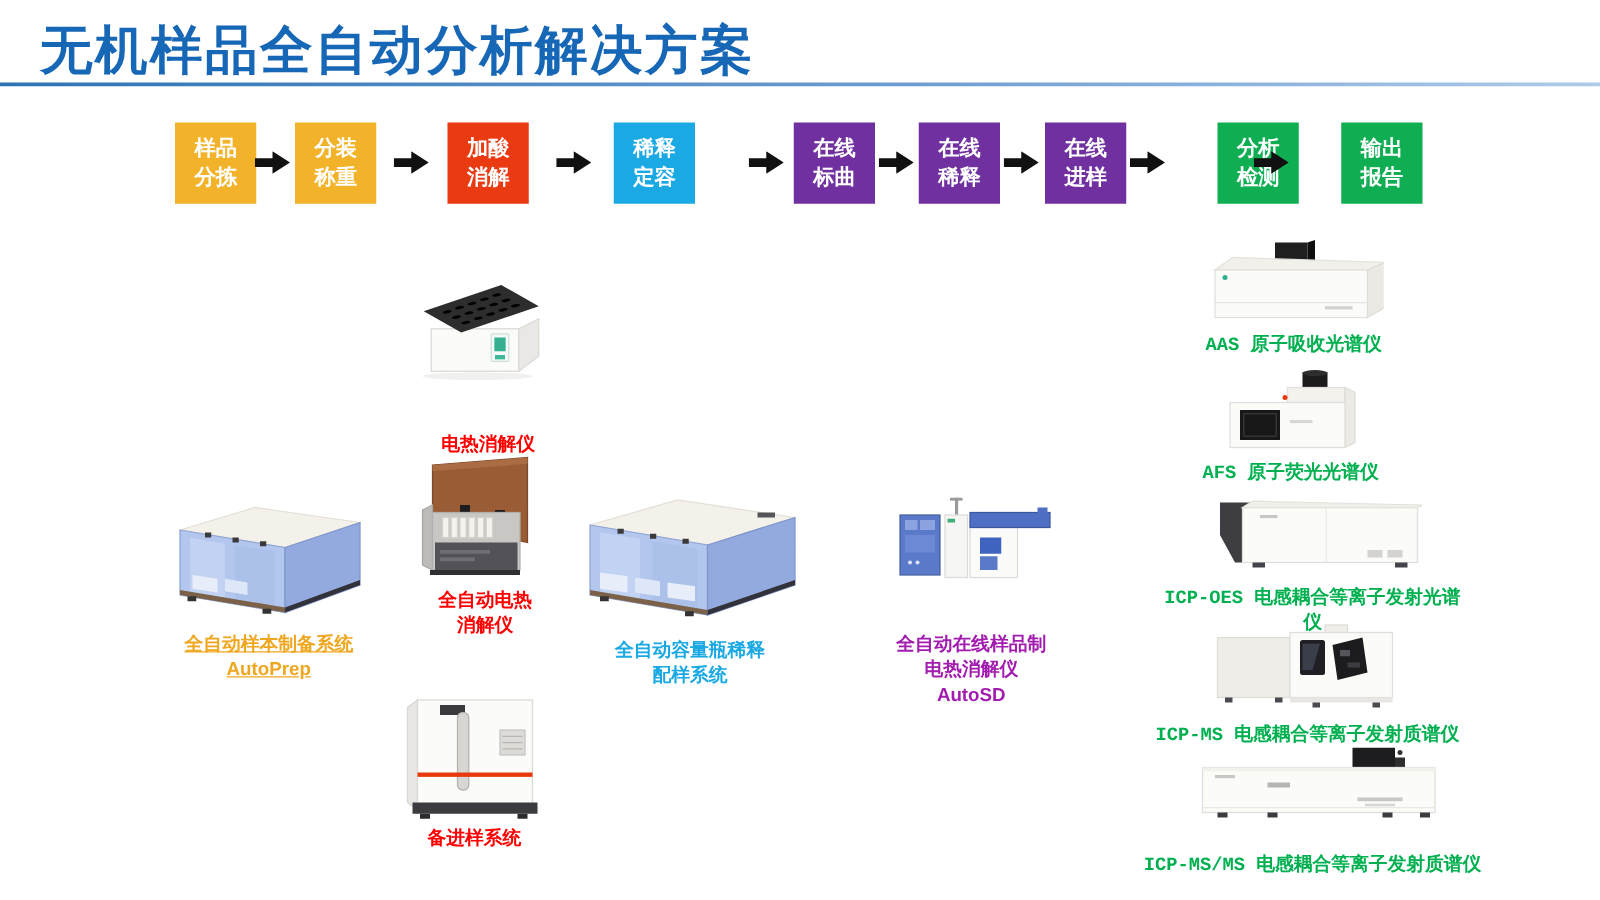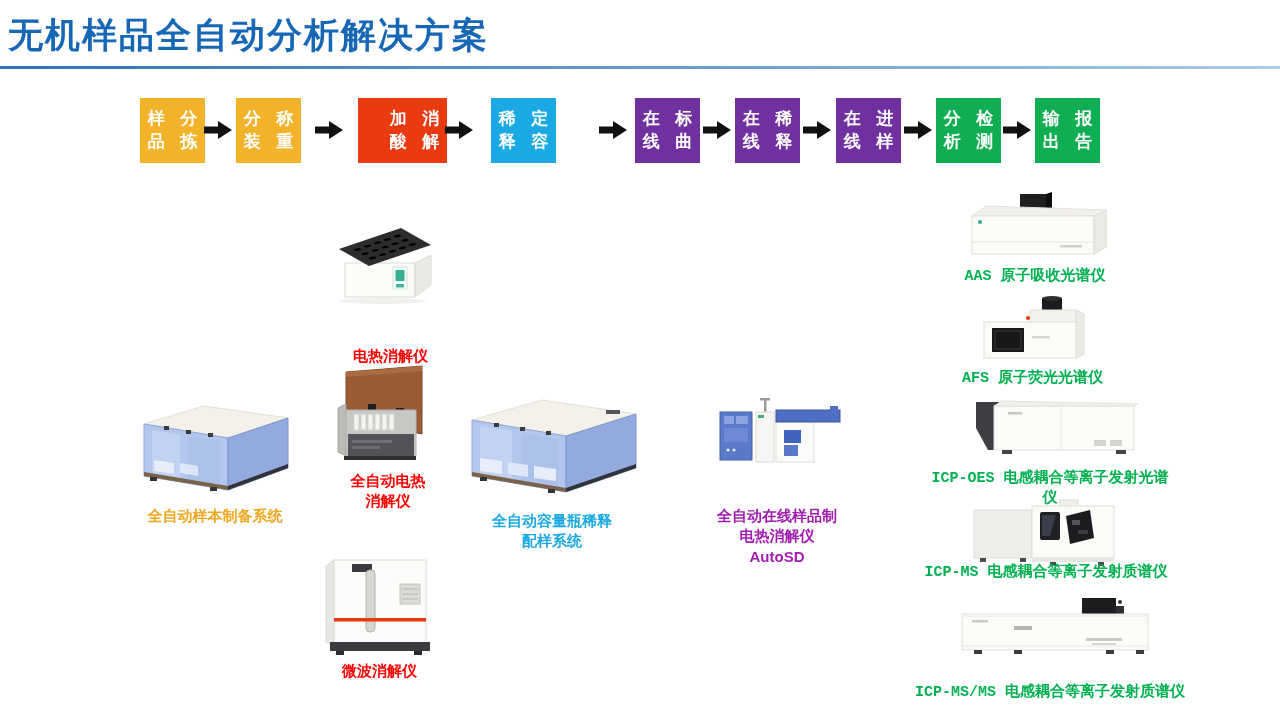--- a/index.html
+++ b/index.html
@@ -1,33 +1,33 @@
 <!DOCTYPE html>
 <html><head>
 <meta charset="utf-8">
 <style>
   html,body{margin:0;padding:0;background:#fff;}
   .canvas{position:relative;width:1280px;height:720px;background:#ffffff;overflow:hidden;
           font-family:"Liberation Sans","DejaVu Sans",sans-serif;}
-  .title{position:absolute;left:8px;top:12px;font-size:35px;font-weight:bold;
+  .title{position:absolute;left:32px;top:12px;font-size:42px;font-weight:bold;
          color:#1767B7;letter-spacing:2px;white-space:nowrap;}
   .underline{position:absolute;left:0;top:66px;width:1280px;height:3px;
          background:linear-gradient(90deg,#2E74B5,#6C9BD0 55%,#AECBE8);}
-  .step{position:absolute;top:98px;width:65px;height:65px;display:flex;flex-direction:row;
+  .step{position:absolute;top:98px;width:65px;height:65px;display:flex;flex-direction:column;
         align-items:center;justify-content:center;color:#fff;font-size:17px;font-weight:bold;
         line-height:1.3;text-align:center;}
   .st-gold{background:#F2B32A;}
-  .st-red{background:#E93A12;padding-left:24px;}
+  .st-red{background:#E93A12;}
   .st-cyan{background:#1BA9E4;}
   .st-purple{background:#7030A0;}
-  .st-green{background:#0FAE53;}
+  .st-green{background:#0FAE53;margin-left:38px;}
   .arrow{position:absolute;top:121px;width:28px;height:18px;}
   .label{position:absolute;font-size:15px;font-weight:bold;text-align:center;line-height:1.35;}
   .lab-red{color:#FF0000;}
-  .lab-gold{color:#EFA720;}
+  .lab-gold{color:#EFA720;text-decoration:underline;}
   .lab-cyan{color:#1BA9E4;}
   .lab-purple{color:#a21caf;}
   .lab-green{color:#00B050;font-family:Liberation Mono, monospace;}
   .art{position:absolute;}
   .art svg{display:block;width:100%;height:100%;}
 </style>
 </head>
 <body>
 
 <div class="canvas">
@@ -142,20 +142,21 @@
       <rect x="46" y="34" width="5" height="4" fill="#3a3a3a"></rect>
       <rect x="68" y="37" width="5" height="4" fill="#3a3a3a"></rect>
       <polygon points="4,76 88,90 88,94 4,80" fill="#7a6148"></polygon>
       <polygon points="88,90 148,68 148,72 88,94" fill="#32323a"></polygon>
       <rect x="10" y="81" width="7" height="4" fill="#333"></rect>
       <rect x="70" y="91" width="7" height="4" fill="#333"></rect>
     </svg>
   </div>
   <div class="label lab-gold" style="left:120px;top:506px;width:190px">
     <div>全自动样本制备系统</div>
+    <div>AutoPrep</div>
   </div>
 
   <div class="art" style="left:330px;top:352px;width:100px;height:112px">
     <svg viewBox="0 0 100 112">
       <polygon points="16,20 92,14 92,82 16,66" fill="#9a5c35" stroke="#7c4726"></polygon>
       <polygon points="16,20 92,14 92,19 16,25" fill="#aa6c42"></polygon>
       <rect x="38" y="52" width="8" height="6" fill="#1d1d1d"></rect>
       <rect x="66" y="56" width="8" height="6" fill="#1d1d1d"></rect>
       <polygon points="8,56 16,52 16,104 8,100" fill="#bdbbb7" stroke="#a8a6a2"></polygon>
       <rect x="16" y="58" width="70" height="46" fill="#c9c7c3" stroke="#b2b0ac"></rect>
@@ -187,21 +188,21 @@
       <line x1="80" y1="35" x2="96" y2="35" stroke="#b8b6b2"></line>
       <line x1="80" y1="40" x2="96" y2="40" stroke="#b8b6b2"></line>
       <line x1="80" y1="45" x2="96" y2="45" stroke="#b8b6b2"></line>
       <rect x="44" y="16" width="9" height="62" rx="4" fill="#d8d6d2" stroke="#b4b2ae"></rect>
       <rect x="12" y="64" width="92" height="3.5" fill="#e8380d"></rect>
       <rect x="8" y="88" width="100" height="9" fill="#3c3c40"></rect>
       <rect x="14" y="97" width="8" height="4" fill="#2c2c30"></rect>
       <rect x="92" y="97" width="8" height="4" fill="#2c2c30"></rect>
     </svg>
   </div>
-  <div class="label lab-red" style="left:312px;top:661px;width:135px">微波消解仪</div>
+  <div class="label lab-red" style="left:312px;top:661px;width:135px">备进样系统</div>
 
   <div class="art" style="left:468px;top:390px;width:170px;height:110px">
     <svg viewBox="0 0 170 110">
       <polygon points="4,30 74,10 168,24 98,46" fill="#f3f1ea" stroke="#e2dfd6"></polygon>
       <rect x="138" y="20" width="14" height="4" fill="#55555b"></rect>
       <polygon points="4,30 98,46 98,102 4,86" fill="#b3c6ee" stroke="#8fa5d6"></polygon>
       <polygon points="98,46 168,24 168,78 98,102" fill="#93aadf" stroke="#7e95cc"></polygon>
       <polygon points="12,36 44,41 44,90 12,84" fill="#c7d6f4" opacity="0.75"></polygon>
       <polygon points="54,43 90,49 90,96 54,90" fill="#a9bfe9" opacity="0.8"></polygon>
       <polygon points="12,68 34,71 34,84 12,81" fill="#e8eef9"></polygon>
@@ -302,21 +303,21 @@
       <polygon points="100,18 124,12 128,40 104,46" fill="#1c1c1e"></polygon>
       <rect x="106" y="22" width="8" height="5" fill="#55555b"></rect>
       <rect x="112" y="32" width="10" height="4" fill="#3c3c42"></rect>
       <rect x="66" y="60" width="82" height="4" fill="#e8e6e2"></rect>
       <rect x="14" y="60" width="6" height="4" fill="#4a4a50"></rect>
       <rect x="54" y="60" width="6" height="4" fill="#4a4a50"></rect>
       <rect x="84" y="64" width="6" height="4" fill="#4a4a50"></rect>
       <rect x="132" y="64" width="6" height="4" fill="#4a4a50"></rect>
     </svg>
   </div>
-  <div class="label lab-green" style="left:922px;top:563px;width:248px">ICP-MS 电感耦合等离子发射质谱仪</div>
+  <div class="label lab-green" style="left:922px;top:579px;width:248px">ICP-MS 电感耦合等离子发射质谱仪</div>
 
   <div class="art" style="left:956px;top:598px;width:200px;height:62px">
     <svg viewBox="0 0 200 62">
       <rect x="126" y="0" width="34" height="24" fill="#1d1d1f"></rect>
       <rect x="160" y="8" width="8" height="10" fill="#2e2e30"></rect>
       <circle cx="164" cy="4" r="2" fill="#333"></circle>
       <rect x="6" y="16" width="186" height="36" fill="#fbfbf8" stroke="#e0dedc"></rect>
       <rect x="6" y="16" width="186" height="3" fill="#f3f1eb"></rect>
       <rect x="16" y="22" width="16" height="2.5" fill="#c9c7c3"></rect>
       <rect x="58" y="28" width="18" height="4" fill="#b7b5b1"></rect>

